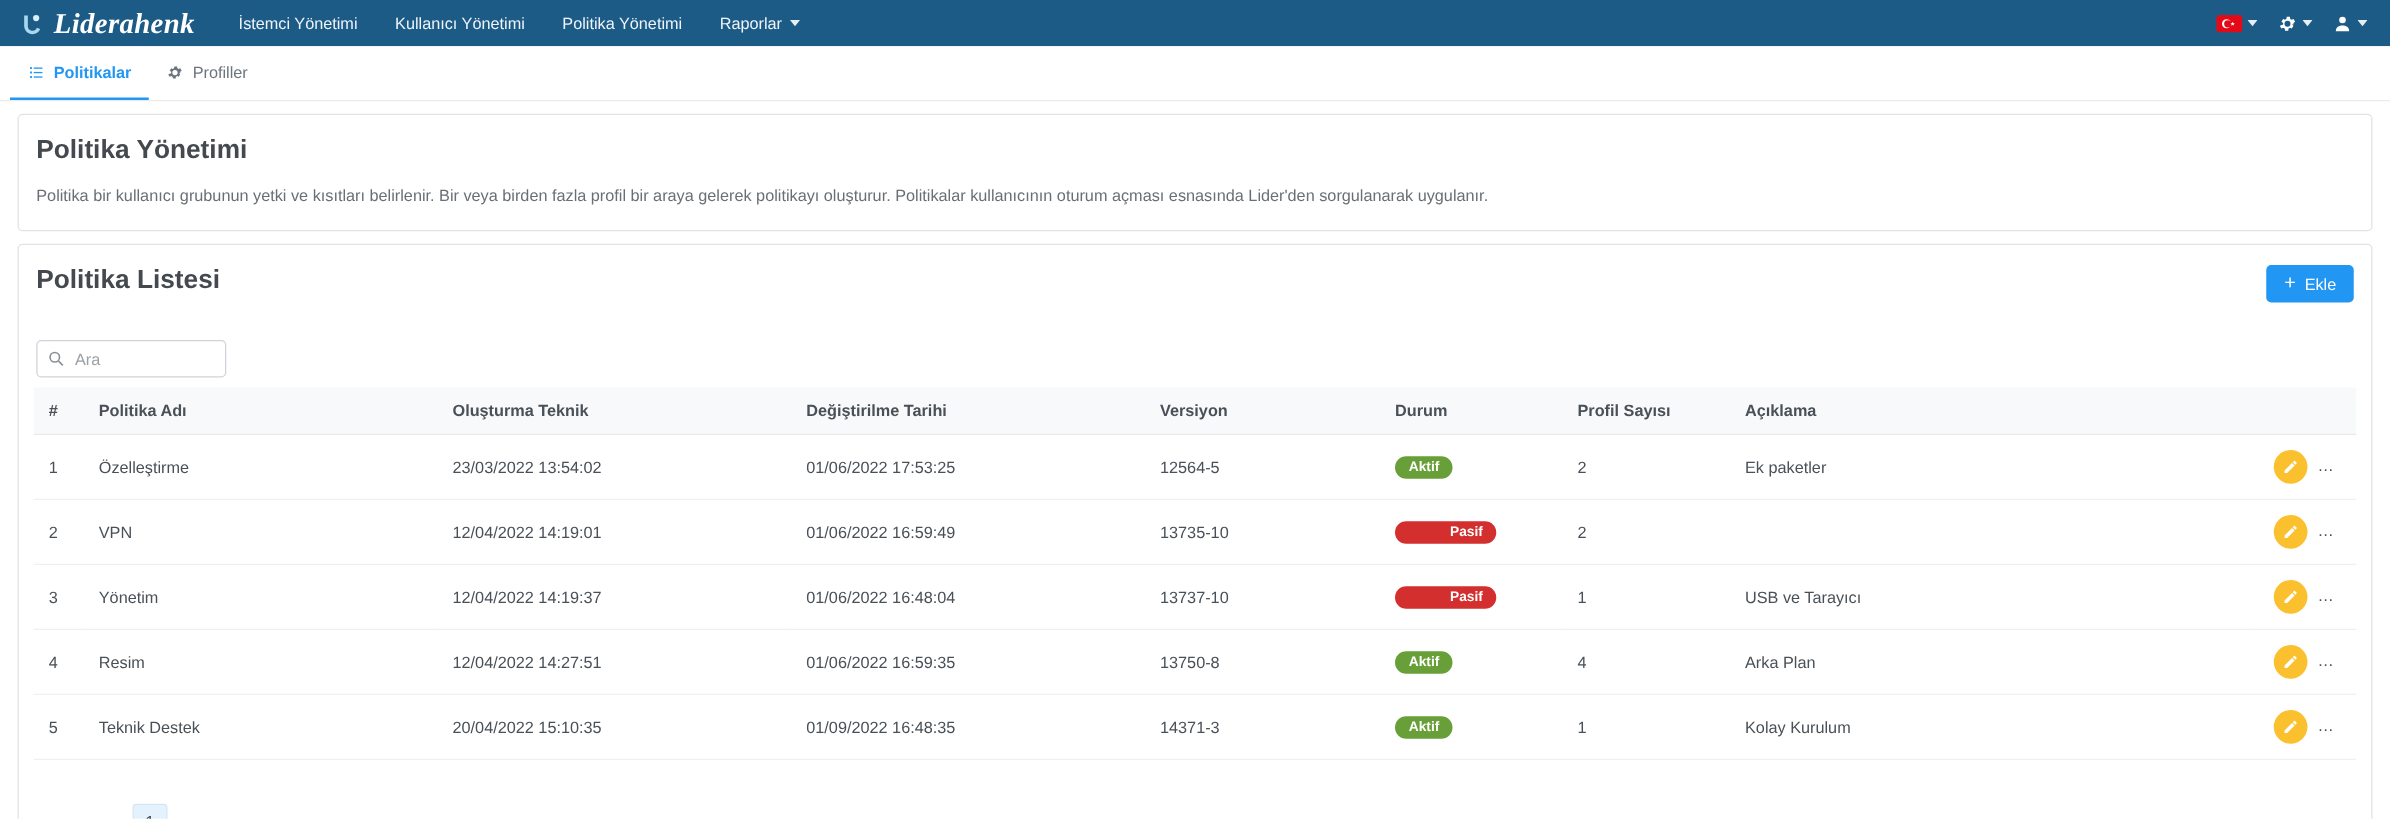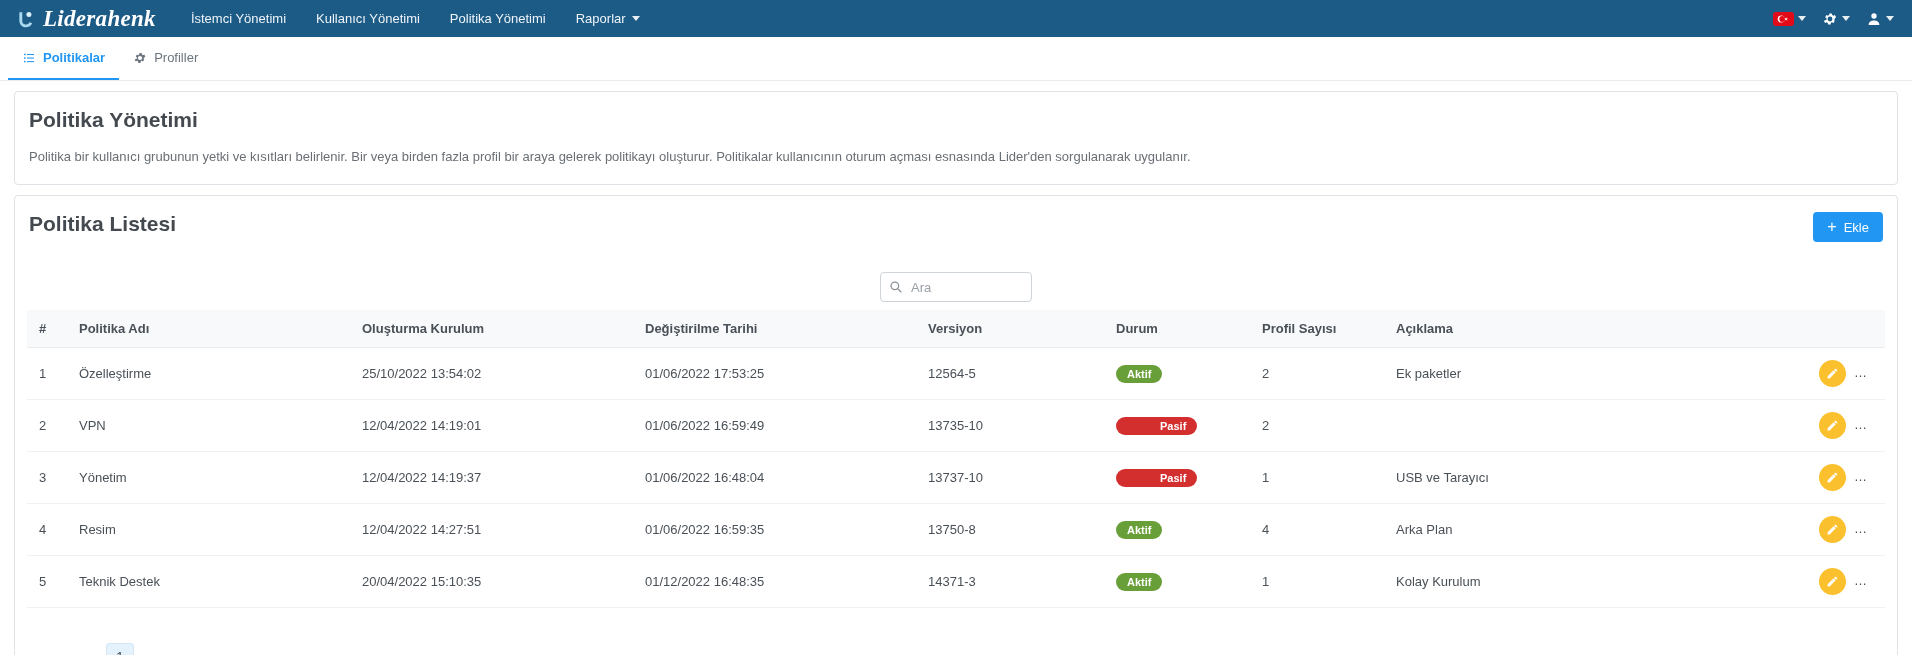--- a/index.html
+++ b/index.html
@@ -35,21 +35,21 @@
   .card + .card{margin-top:10px;}
   .intro-card{padding:16px 14px 20px;}
   .intro-title{font-size:21px;font-weight:700;color:#43494e;margin:0 0 17px;}
   .intro-desc{font-size:13px;color:#696f75;margin:0;}
   .list-card{padding:14px 12px 10px;}
   .list-header{display:flex;justify-content:space-between;align-items:flex-start;padding:2px 2px 0;}
   .list-title{font-size:21px;font-weight:700;color:#43494e;margin:0;}
   .add-btn{background:var(--accent);border:none;color:#fff;font-size:13px;height:30px;padding:0 14px;border-radius:4px;display:flex;align-items:center;gap:7px;cursor:pointer;}
   .add-plus{font-size:16px;line-height:1;}
   
-  .search-row{display:flex;justify-content:center;margin:30px 2px 8px;}
+  .search-row{display:flex;justify-content:flex-start;margin:30px 2px 8px;}
   .search-box{position:relative;}
   .search-input{width:152px;height:30px;border:1px solid #ced4da;border-radius:4px;padding:0 8px 0 30px;font-size:13px;color:#495057;outline:none;font-family:"Liberation Sans",sans-serif;}
   .search-input::placeholder{color:#9aa0a6;}
   .search-icon{position:absolute;left:9px;top:8px;}
   
   table{width:100%;border-collapse:collapse;table-layout:fixed;}
   thead th{background:#f8f9fa;text-align:left;font-size:13px;font-weight:700;color:#495057;padding:11px 12px;border-bottom:1px solid #e9ecef;white-space:nowrap;}
   tbody td{font-size:13px;color:#495057;padding:12px 12px;border-bottom:1px solid #eef0f2;white-space:nowrap;overflow:hidden;text-overflow:ellipsis;}
   .badge{display:inline-block;min-width:30px;text-align:center;padding:3px 11px;border-radius:11px;font-size:11px;font-weight:700;color:#fff;}
   .badge-success{background:var(--success);}
@@ -203,34 +203,34 @@
         <col style="width:188px">
           <col style="width:146px">
           <col style="width:134px">
           <col>
           <col style="width:86px">
       </colgroup>
       <thead>
         <tr>
           <th>#</th>
           <th>Politika Adı</th>
-          <th>Oluşturma Kurulum</th>
+          <th>Oluşturma Teknik</th>
           <th>Değiştirilme Tarihi</th>
           <th>Versiyon</th>
           <th>Durum</th>
           <th>Profil Sayısı</th>
           <th>Açıklama</th>
           <th></th>
         </tr>
       </thead>
       <tbody>
           <tr>
             <td>1</td>
             <td>Özelleştirme</td>
-            <td>25/10/2022 13:54:02</td>
+            <td>23/03/2022 13:54:02</td>
             <td>01/06/2022 17:53:25</td>
             <td>12564-5</td>
             <td><span class="badge badge-success">Aktif</span></td>
             <td>2</td>
             <td>Ek paketler</td>
             <td class="actions-cell"><button class="icon-btn edit-btn">
                 <svg viewBox="0 0 24 24" width="13" height="13" fill="#fff">
                   <path d="M3 17.2V21h3.8L17.9 9.9l-3.8-3.8L3 17.2zM20.7 7.1c.4-.4.4-1 0-1.4l-2.4-2.4c-.4-.4-1-.4-1.4 0l-1.8 1.8 3.8 3.8 1.8-1.8z"></path>
                 </svg>
               </button><button class="icon-btn delete-btn">
@@ -293,21 +293,21 @@
               </button><button class="icon-btn delete-btn">
                 <svg viewBox="0 0 24 24" width="13" height="13" fill="#fff">
                   <path d="M6 19c0 1.1.9 2 2 2h8c1.1 0 2-.9 2-2V7H6v12zM19 4h-3.5l-1-1h-5l-1 1H5v2h14V4z"></path>
                 </svg>
               </button></td>
           </tr>
           <tr>
             <td>5</td>
             <td>Teknik Destek</td>
             <td>20/04/2022 15:10:35</td>
-            <td>01/12/2022 16:48:35</td>
+            <td>01/09/2022 16:48:35</td>
             <td>14371-3</td>
             <td><span class="badge badge-success">Aktif</span></td>
             <td>1</td>
             <td>Kolay Kurulum</td>
             <td class="actions-cell"><button class="icon-btn edit-btn">
                 <svg viewBox="0 0 24 24" width="13" height="13" fill="#fff">
                   <path d="M3 17.2V21h3.8L17.9 9.9l-3.8-3.8L3 17.2zM20.7 7.1c.4-.4.4-1 0-1.4l-2.4-2.4c-.4-.4-1-.4-1.4 0l-1.8 1.8 3.8 3.8 1.8-1.8z"></path>
                 </svg>
               </button><button class="icon-btn delete-btn">
                 <svg viewBox="0 0 24 24" width="13" height="13" fill="#fff">

